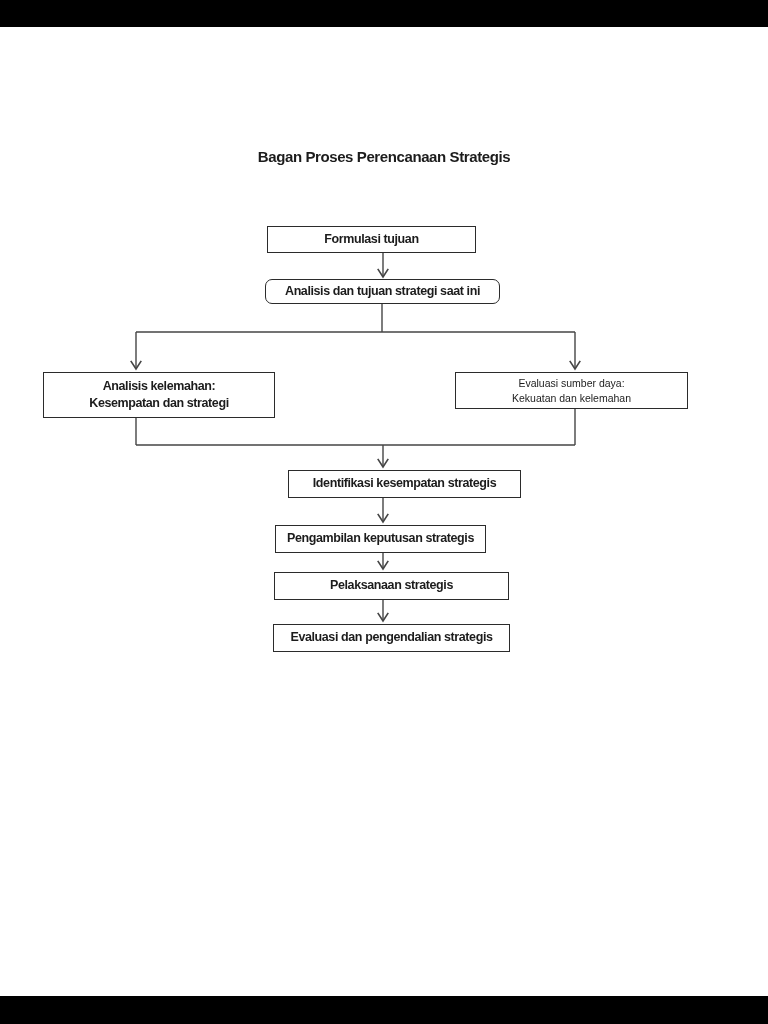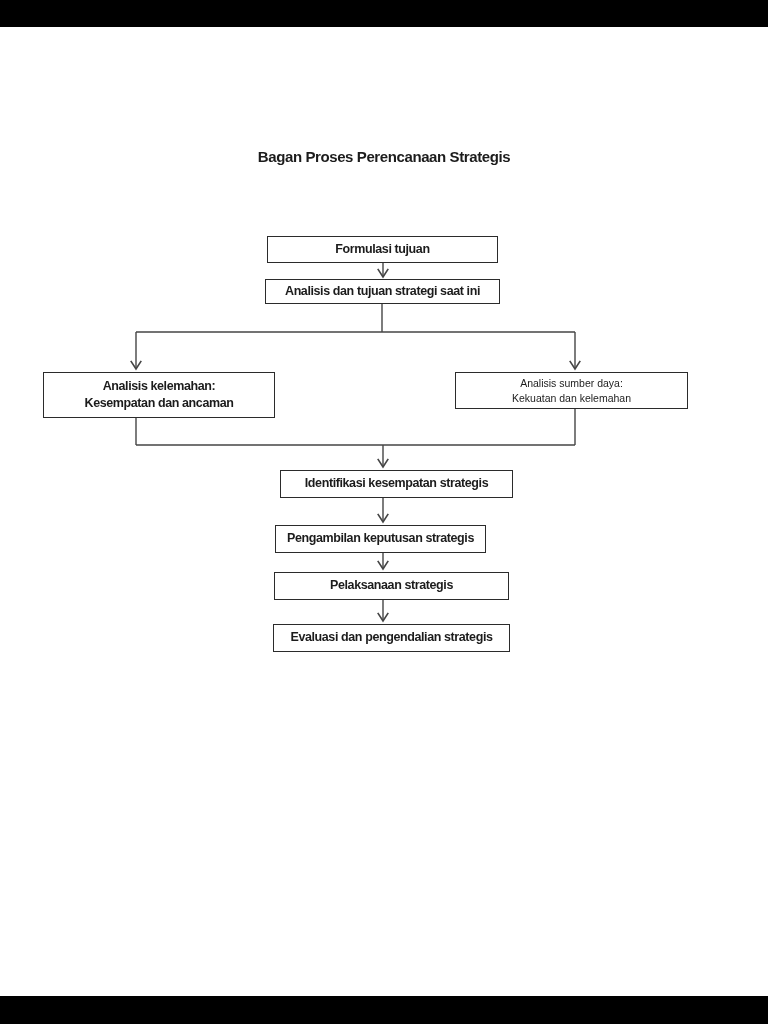--- a/index.html
+++ b/index.html
@@ -57,25 +57,25 @@
     letter-spacing:-0.4px;
     white-space:nowrap;
     line-height:1.4;
   }
   .node.small{
     font-weight:normal;
     font-size:10.5px;
     letter-spacing:0;
     line-height:1.35;
   }
-  #node-formulasi          {left:267px;top:236px;width:231px;height:27px;}
-  #node-analisis-tujuan    {left:265px;top:279px;width:235px;height:25px;}
+  #node-formulasi          {left:267px;top:226px;width:209px;height:27px;}
+  #node-analisis-tujuan    {left:265px;top:279px;width:235px;height:25px;border-radius:7px;}
   #node-analisis-lingkungan{left:43px; top:372px;width:232px;height:46px;}
   #node-analisis-sumber    {left:455px;top:372px;width:233px;height:37px;}
-  #node-identifikasi       {left:280px;top:470px;width:233px;height:28px;}
+  #node-identifikasi       {left:288px;top:470px;width:233px;height:28px;}
   #node-pengambilan        {left:275px;top:525px;width:211px;height:28px;}
   #node-pelaksanaan        {left:274px;top:572px;width:235px;height:28px;}
   #node-evaluasi           {left:273px;top:624px;width:237px;height:28px;}
 </style>
 </head>
 <body>
 
 <div class="letterbox top"></div>
 <div class="letterbox bottom"></div>
 
@@ -104,25 +104,25 @@
 <div id="node-formulasi" class="node">
   <span>Formulasi tujuan</span>
 </div>
 
 <div id="node-analisis-tujuan" class="node">
   <span>Analisis dan tujuan strategi saat ini</span>
 </div>
 
 <div id="node-analisis-lingkungan" class="node">
   <span>Analisis kelemahan:</span>
-  <span>Kesempatan dan ancaman</span>
+  <span>Kesempatan dan strategi</span>
 </div>
 
 <div id="node-analisis-sumber" class="node small">
-  <span>Analisis sumber daya:</span>
+  <span>Evaluasi sumber daya:</span>
   <span>Kekuatan dan kelemahan</span>
 </div>
 
 <div id="node-identifikasi" class="node">
   <span>Identifikasi kesempatan strategis</span>
 </div>
 
 <div id="node-pengambilan" class="node">
   <span>Pengambilan keputusan strategis</span>
 </div>

